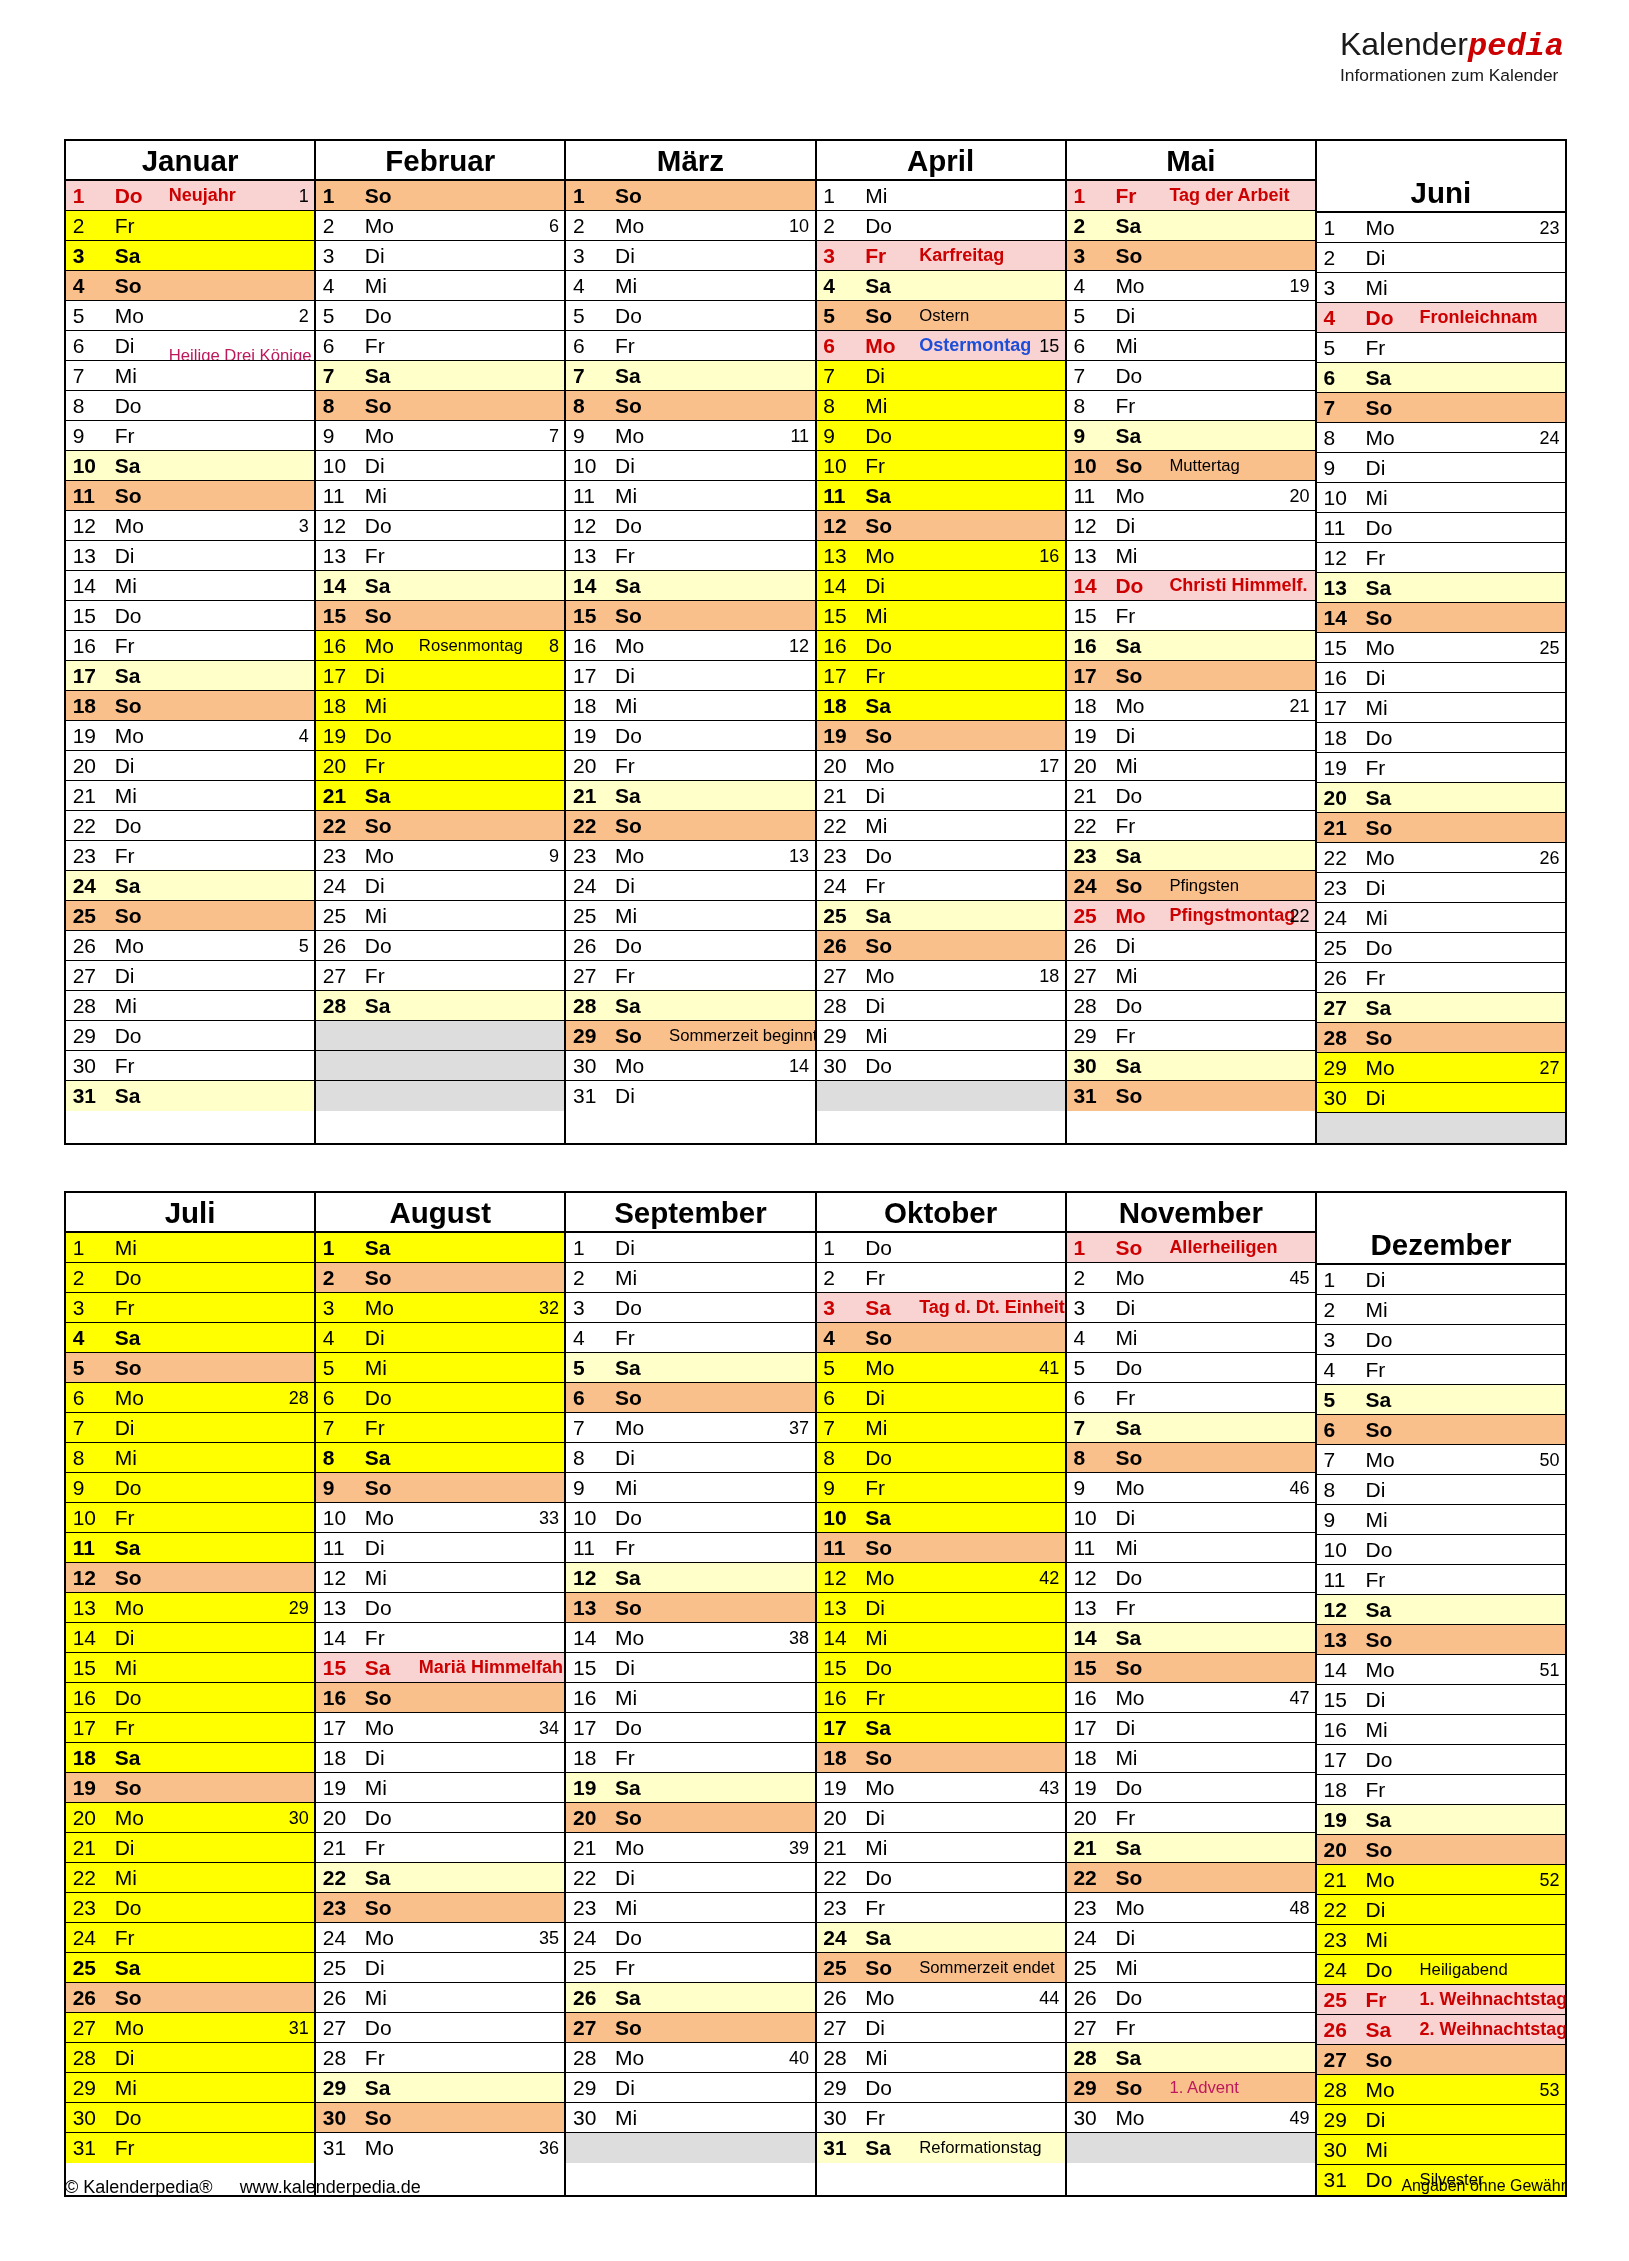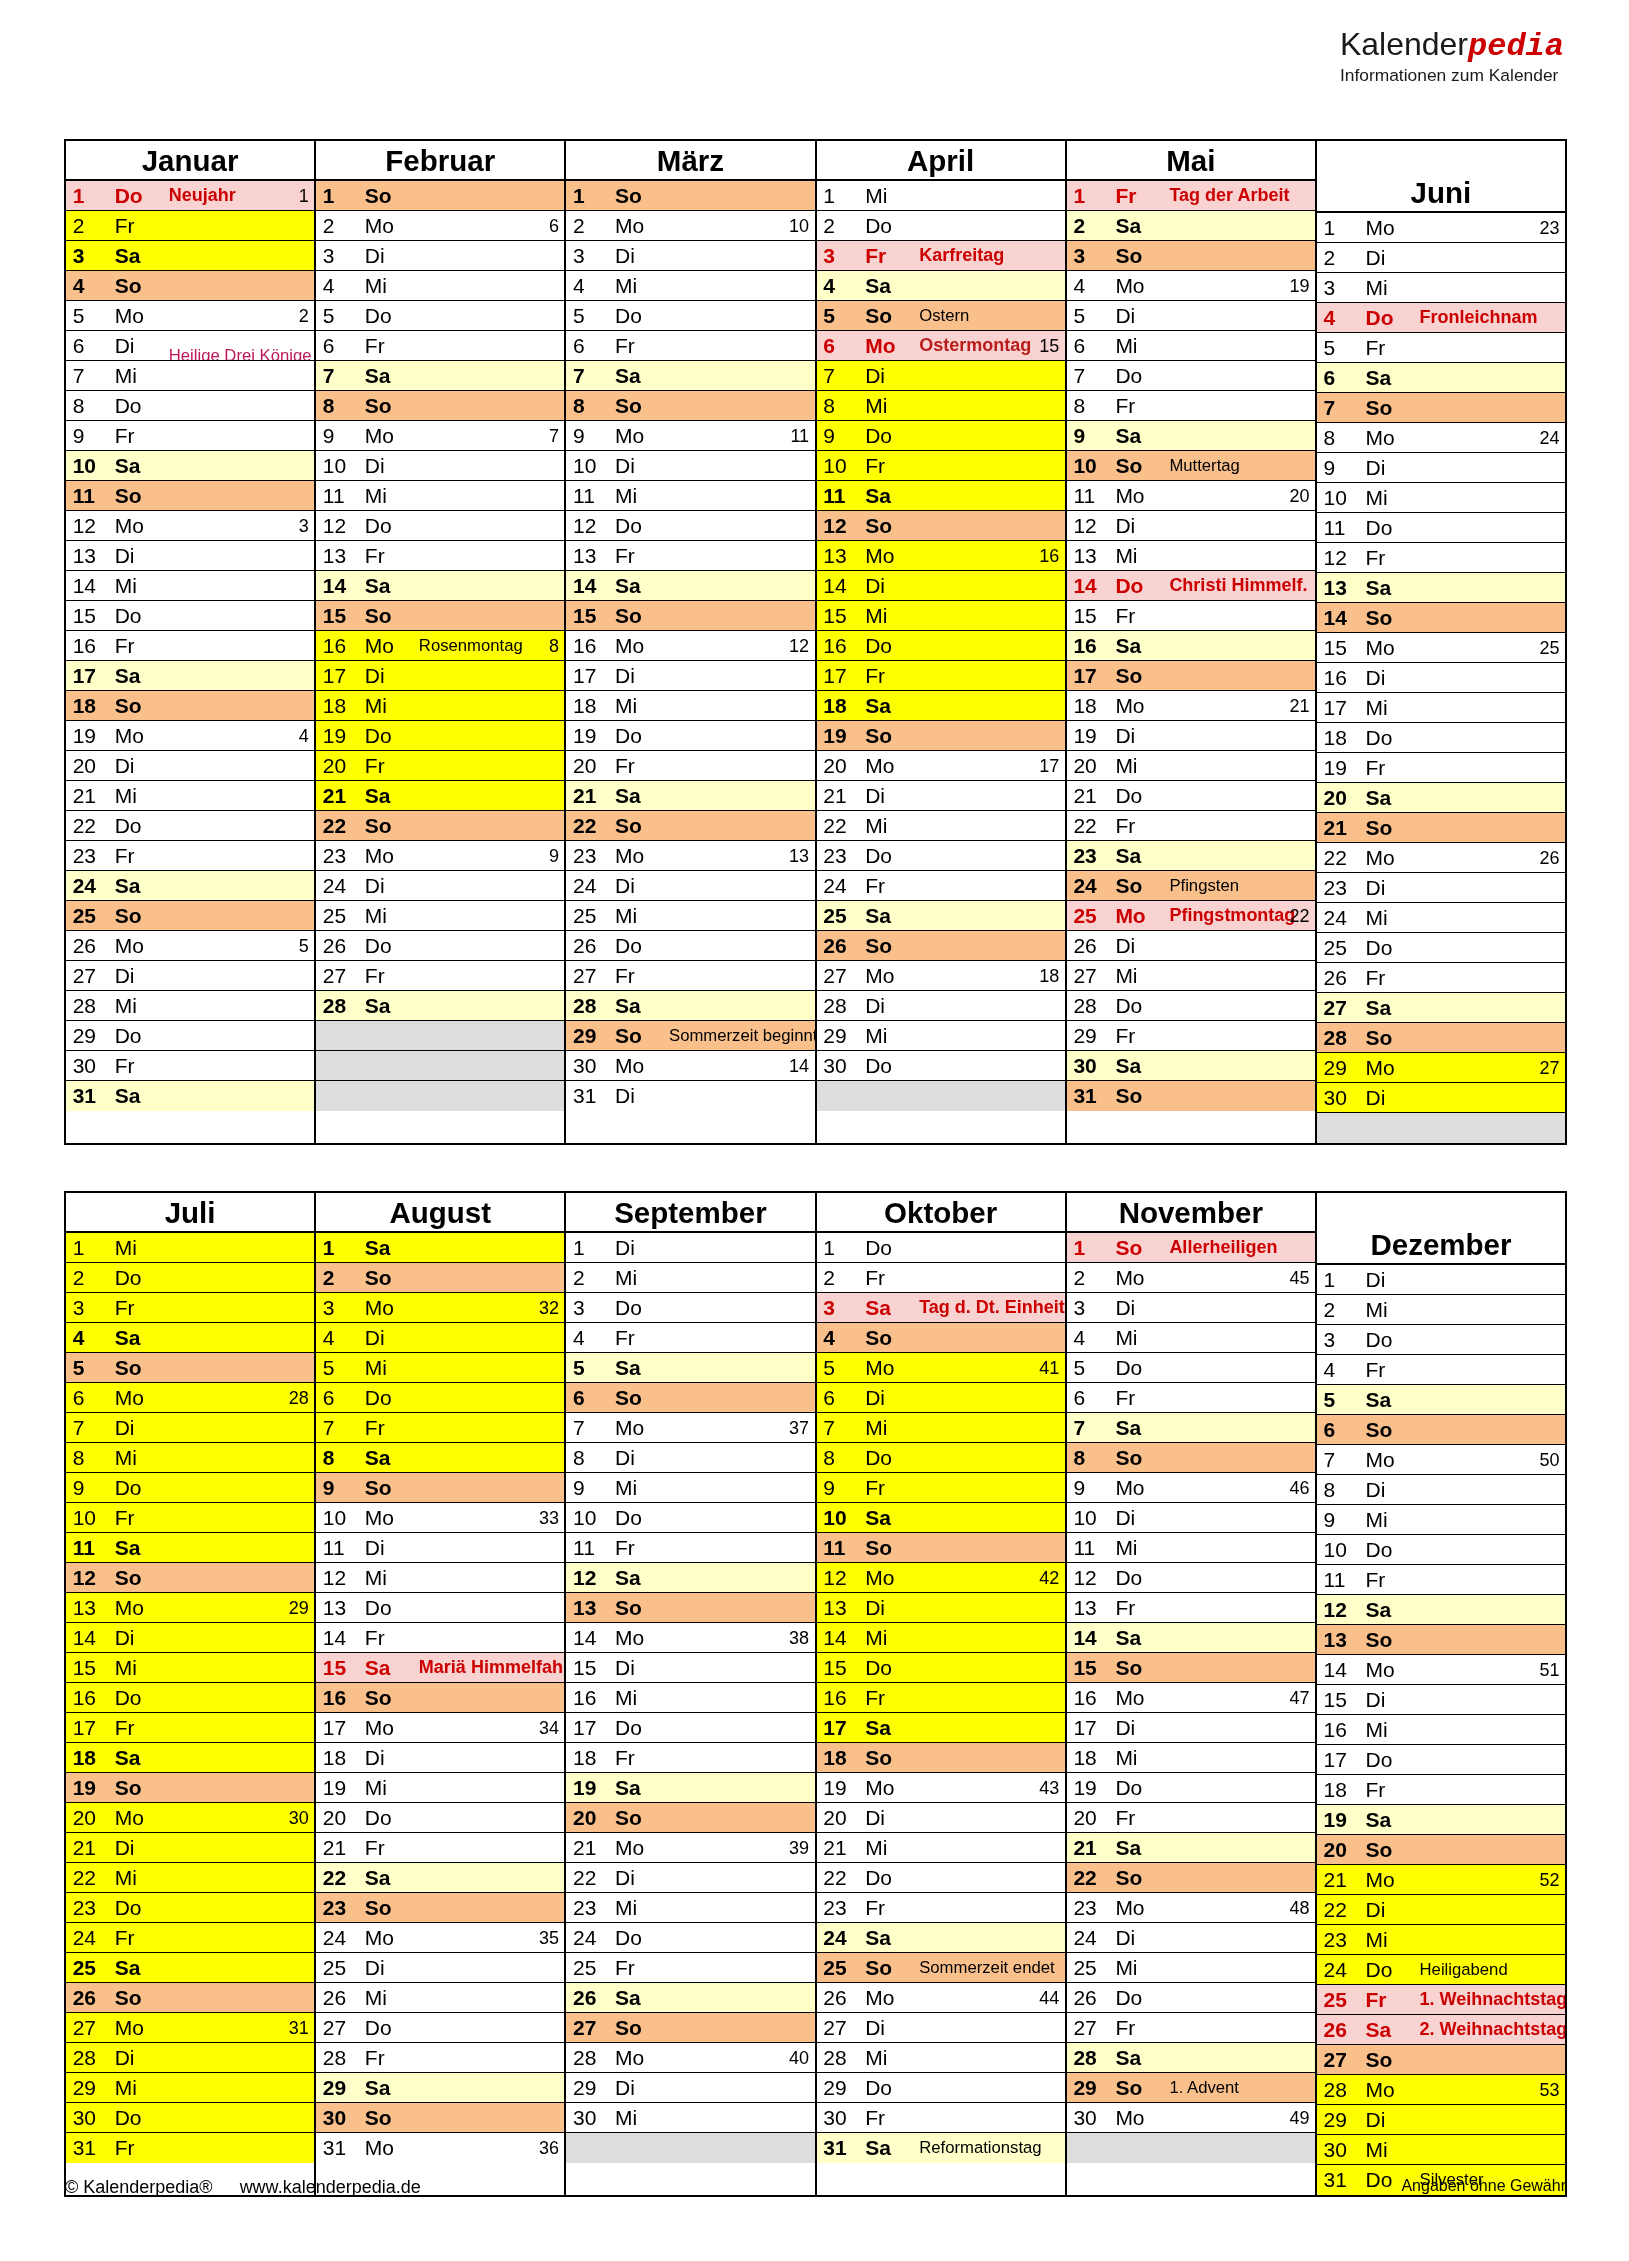--- a/index.html
+++ b/index.html
@@ -474,21 +474,21 @@
           <span class="dwd">Sa</span>
         </div>
         <div class="drow bold" style="background: rgb(250, 192, 140);">
           <span class="dnum">5</span>
           <span class="dwd">So</span>
           <span class="dnote" style="color: rgb(0, 0, 0);">Ostern</span>
         </div>
         <div class="drow red-row" style="background: rgb(249, 210, 210);">
           <span class="dnum" style="color: rgb(204, 0, 0);">6</span>
           <span class="dwd" style="color: rgb(204, 0, 0);">Mo</span>
-          <span class="dnote rednote" style="color: #b91c1c;">Ostermontag</span>
+          <span class="dnote rednote" style="color: #1d4ed8;">Ostermontag</span>
           <span class="dwk">15</span>
         </div>
         <div class="drow" style="background: rgb(255, 255, 0);">
           <span class="dnum">7</span>
           <span class="dwd">Di</span>
         </div>
         <div class="drow" style="background: rgb(255, 255, 0);">
           <span class="dnum">8</span>
           <span class="dwd">Mi</span>
         </div>
@@ -1494,21 +1494,21 @@
           <span class="dnum">27</span>
           <span class="dwd">Fr</span>
         </div>
         <div class="drow bold" style="background: rgb(255, 255, 201);">
           <span class="dnum">28</span>
           <span class="dwd">Sa</span>
         </div>
         <div class="drow bold" style="background: rgb(250, 192, 140);">
           <span class="dnum">29</span>
           <span class="dwd">So</span>
-          <span class="dnote" style="color: #000000;">1. Advent</span>
+          <span class="dnote" style="color: #be185d;">1. Advent</span>
         </div>
         <div class="drow" style="background: rgb(255, 255, 255);">
           <span class="dnum">30</span>
           <span class="dwd">Mo</span>
           <span class="dwk">49</span>
         </div>
         <div class="drow" style="background: rgb(221, 221, 221);"></div>
       </div>
       <div class="month">
         <div class="mheader">Dezember</div>

